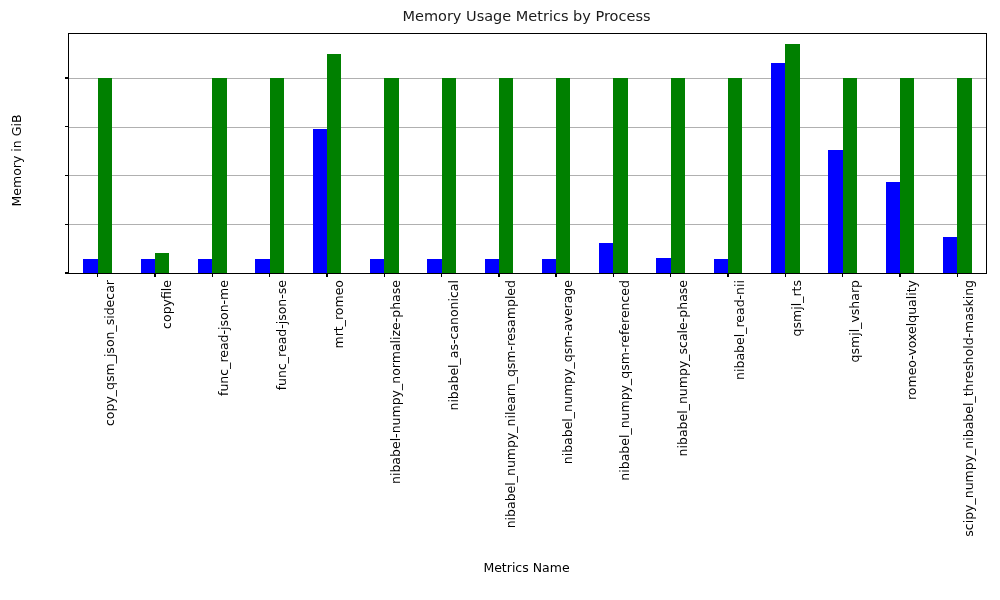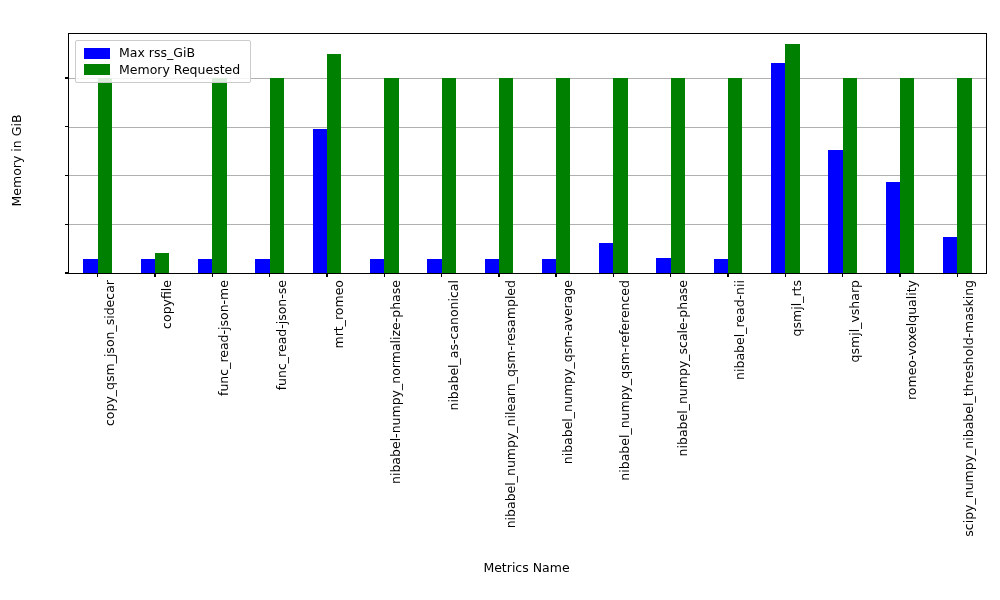--- a/index.html
+++ b/index.html
@@ -133,20 +133,21 @@
     display: inline-block;
     flex: 0 0 auto;
   }
   .legend-text { white-space: nowrap; color: #000000; }
 </style>
 </head>
 <body>
 
 <div id="figure">
 
+  <div id="chart-title">Memory Usage Metrics by Process</div>
 
   <div id="plot-area">
     <div id="plot-inner">
         <div class="gridline" style="top: 190.2px;"></div>
         <div class="gridline" style="top: 141.4px;"></div>
         <div class="gridline" style="top: 92.7px;"></div>
         <div class="gridline" style="top: 43.9px;"></div>
         <div class="bar bar-blue" title="copy_qsm_json_sidecar — Max rss_GiB: 0.145" style="background: rgb(0, 0, 255); width: 14.33px; height: 14.14px; left: 14.33px;"></div>
         <div class="bar bar-green" title="copy_qsm_json_sidecar — Memory Requested: 2" style="background: rgb(0, 128, 0); width: 14.33px; height: 195.1px; left: 28.66px;"></div>
         <div class="bar bar-blue" title="copyfile — Max rss_GiB: 0.145" style="background: rgb(0, 0, 255); width: 14.33px; height: 14.14px; left: 71.64px;"></div>
@@ -202,30 +203,20 @@
       <div class="xtick-mark" style="left: 830.33px; top: 239px;"></div>
       <div class="xtick-mark" style="left: 887.64px; top: 239px;"></div>
     </div>
 
   <div id="ylabel-wrap" style="position: absolute; left: 16px; top: 0px;">
     <div id="ylabel" style="position: absolute; left: 0px; top: 152.5px; transform: rotate(-90deg) translateX(-50%); transform-origin: left center;">Memory in GiB</div>
   </div>
 
   <div id="xlabel">Metrics Name</div>
 
-  <div id="legend">
-    <div class="legend-row">
-      <span class="legend-swatch" id="sw0" style="background: rgb(0, 0, 255);"></span>
-      <span class="legend-text">Max rss_GiB</span>
-    </div>
-    <div class="legend-row">
-      <span class="legend-swatch" id="sw1" style="background: rgb(0, 128, 0);"></span>
-      <span class="legend-text">Memory Requested</span>
-    </div>
-  </div>
 
 <div class="xtick-label" style="left: 101.656px; top: 280px; position: absolute; transform-origin: left top; transform: rotate(-90deg) translate(-100%, 0px);">copy_qsm_json_sidecar</div>
     <div class="xtick-label" style="left: 158.969px; top: 280px; position: absolute; transform-origin: left top; transform: rotate(-90deg) translate(-100%, 0px);">copyfile</div>
     <div class="xtick-label" style="left: 216.281px; top: 280px; position: absolute; transform-origin: left top; transform: rotate(-90deg) translate(-100%, 0px);">func_read-json-me</div>
     <div class="xtick-label" style="left: 273.594px; top: 280px; position: absolute; transform-origin: left top; transform: rotate(-90deg) translate(-100%, 0px);">func_read-json-se</div>
     <div class="xtick-label" style="left: 330.906px; top: 280px; position: absolute; transform-origin: left top; transform: rotate(-90deg) translate(-100%, 0px);">mrt_romeo</div>
     <div class="xtick-label" style="left: 388.219px; top: 280px; position: absolute; transform-origin: left top; transform: rotate(-90deg) translate(-100%, 0px);">nibabel-numpy_normalize-phase</div>
     <div class="xtick-label" style="left: 445.531px; top: 280px; position: absolute; transform-origin: left top; transform: rotate(-90deg) translate(-100%, 0px);">nibabel_as-canonical</div>
     <div class="xtick-label" style="left: 502.844px; top: 280px; position: absolute; transform-origin: left top; transform: rotate(-90deg) translate(-100%, 0px);">nibabel_numpy_nilearn_qsm-resampled</div>
     <div class="xtick-label" style="left: 560.156px; top: 280px; position: absolute; transform-origin: left top; transform: rotate(-90deg) translate(-100%, 0px);">nibabel_numpy_qsm-average</div>

